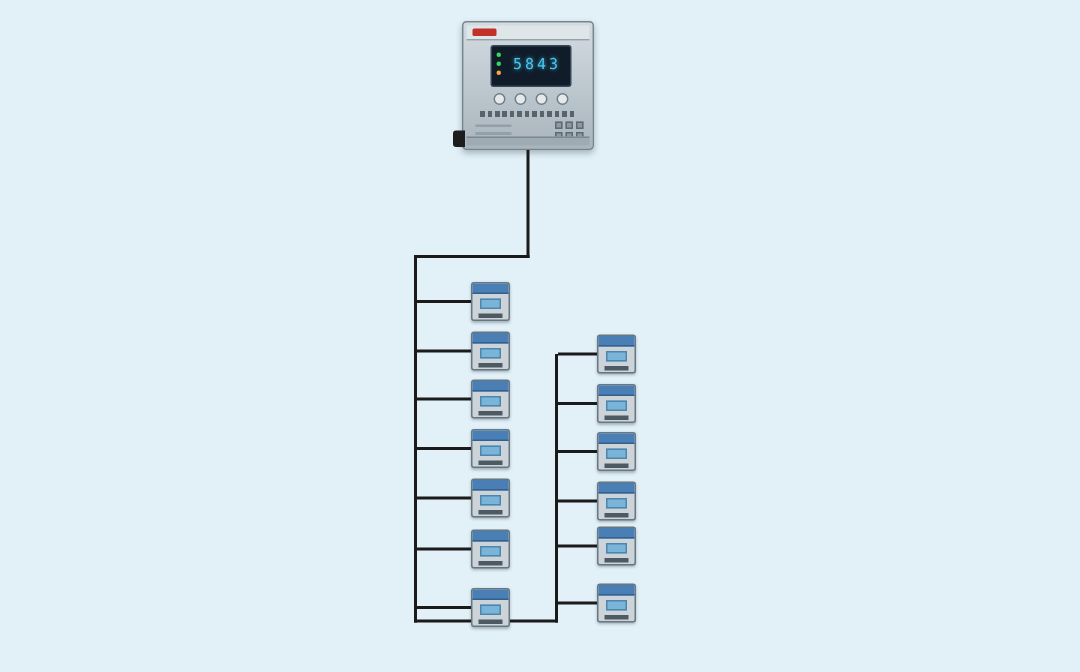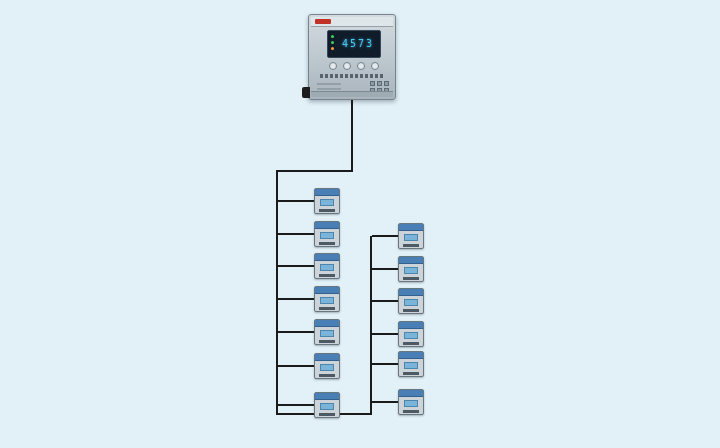--- a/index.html
+++ b/index.html
@@ -58,21 +58,21 @@
   <div class="controller">
     <div class="ctl-top">
       <span class="logo"></span>
     </div>
     <div class="bezel">
       <div class="leds">
         <i style="background: rgb(58, 214, 92);"></i>
         <i style="background: rgb(58, 214, 92);"></i>
         <i style="background: rgb(255, 163, 58);"></i>
       </div>
-      <div class="lcd">4573</div>
+      <div class="lcd">5843</div>
     </div>
     <div class="btn-row">
       <i></i>
       <i></i>
       <i></i>
       <i></i>
     </div>
     <div class="label-line"></div>
     <div class="keypad">
       <i></i>

